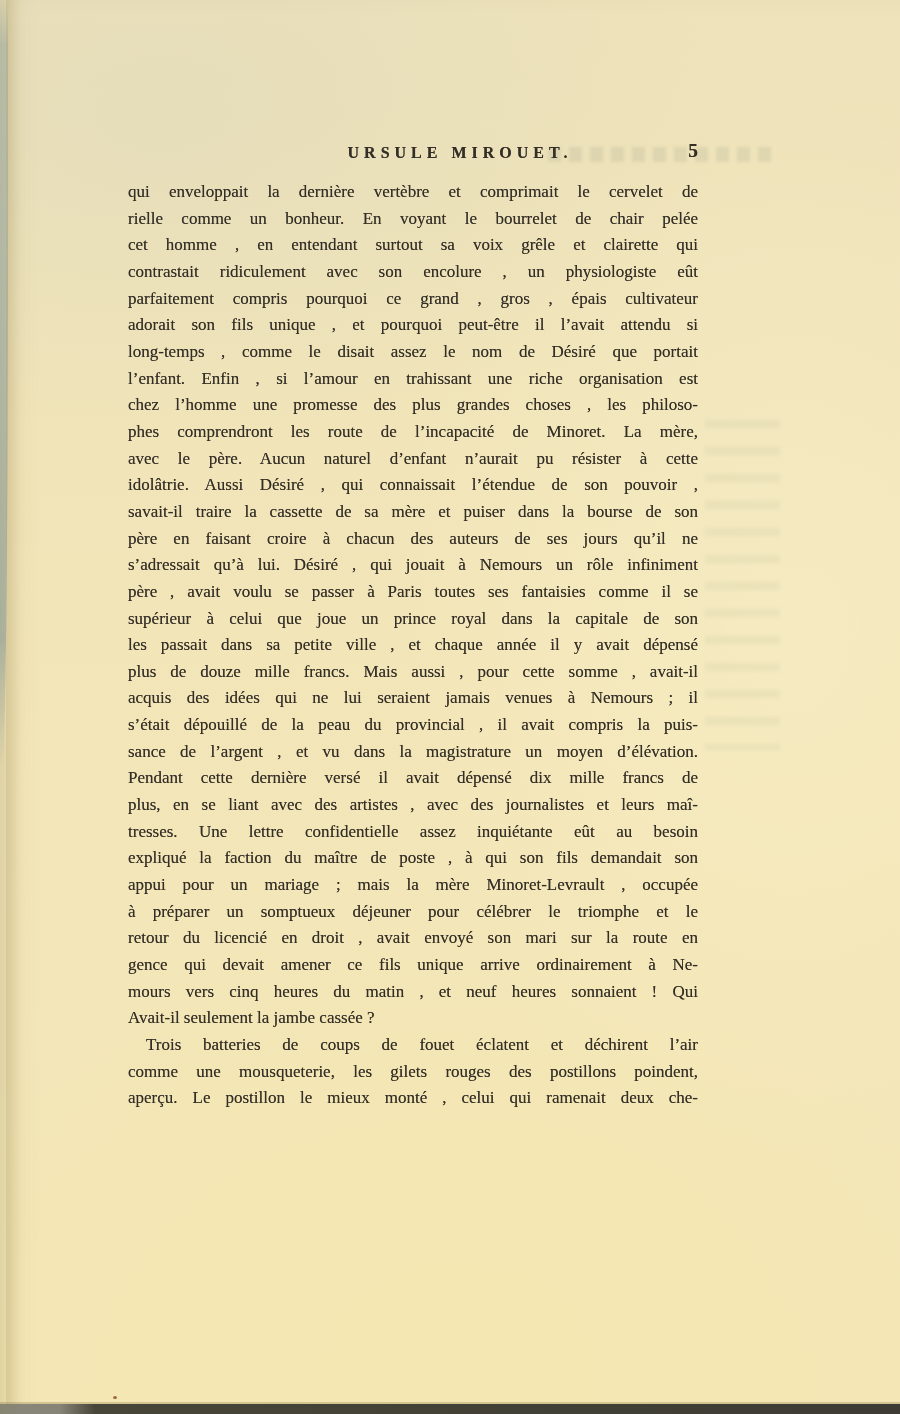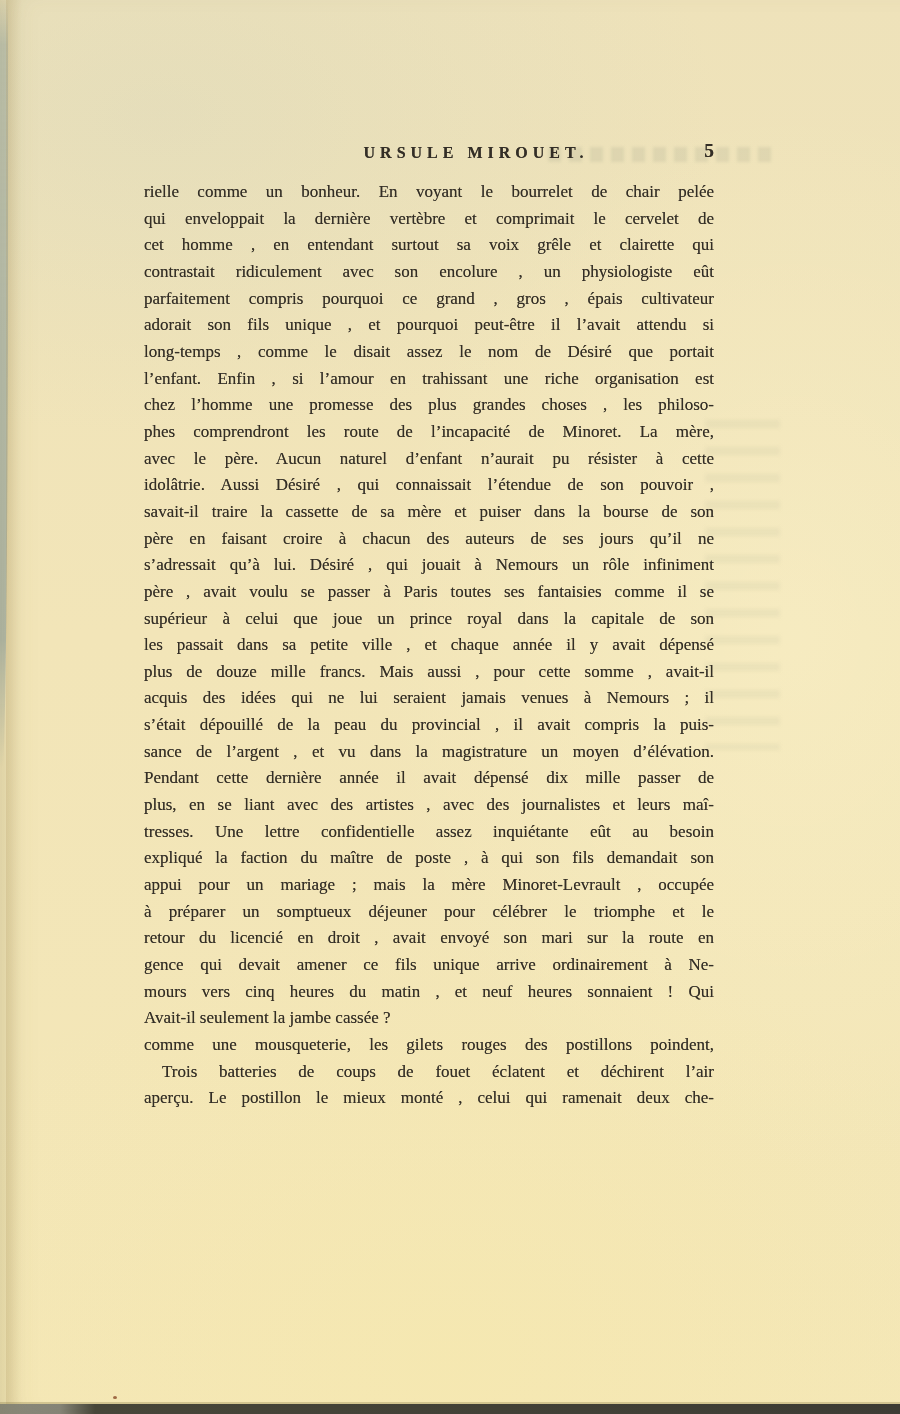--- a/index.html
+++ b/index.html
@@ -48,21 +48,20 @@
     filter: blur(1.6px); border-radius: 2px;
   }
   .ghost-2 {
     left: 705px; top: 420px; width: 75px; height: 330px;
     background: repeating-linear-gradient(180deg, rgba(150,158,132,.10) 0 8px, rgba(150,158,132,0) 8px 27px);
     filter: blur(2.2px);
   }
   .text-block {
     position: absolute; left: 128px; top: 142px; width: 570px;
     color: #332e26;
-    margin-left: 16px;
   }
   .header-row { position: relative; height: 24px; }
   .title {
     position: absolute; left: 332px; transform: translateX(-50%);
     top: 2px; white-space: nowrap;
     font-size: 16px; font-weight: bold; letter-spacing: 5px;
     text-shadow: 0 0 .4px rgba(51,46,38,.65);
   }
   .folio {
     position: absolute; right: 0; top: -2px;
@@ -88,50 +87,50 @@
   <div class="ghost ghost-2"></div>
   <div class="speck"></div>
   <div class="bottom-edge"></div>
 
   <div class="text-block">
     <div class="header-row">
       <span class="title">URSULE MIROUET.</span>
       <span class="folio">5</span>
     </div>
     <div class="body">
+        <div class="line">qui enveloppait la dernière vertèbre et comprimait le cervelet de</div>
         <div class="line">rielle comme un bonheur. En voyant le bourrelet de chair pelée</div>
-        <div class="line">qui enveloppait la dernière vertèbre et comprimait le cervelet de</div>
         <div class="line">cet homme , en entendant surtout sa voix grêle et clairette qui</div>
         <div class="line">contrastait ridiculement avec son encolure , un physiologiste eût</div>
         <div class="line">parfaitement compris pourquoi ce grand , gros , épais cultivateur</div>
         <div class="line">adorait son fils unique , et pourquoi peut-être il l’avait attendu si</div>
         <div class="line">long-temps , comme le disait assez le nom de Désiré que portait</div>
         <div class="line">l’enfant. Enfin , si l’amour en trahissant une riche organisation est</div>
         <div class="line">chez l’homme une promesse des plus grandes choses , les philoso-</div>
         <div class="line">phes comprendront les route de l’incapacité de Minoret. La mère,</div>
         <div class="line">avec le père. Aucun naturel d’enfant n’aurait pu résister à cette</div>
         <div class="line">idolâtrie. Aussi Désiré , qui connaissait l’étendue de son pouvoir ,</div>
         <div class="line">savait-il traire la cassette de sa mère et puiser dans la bourse de son</div>
         <div class="line">père en faisant croire à chacun des auteurs de ses jours qu’il ne</div>
         <div class="line">s’adressait qu’à lui. Désiré , qui jouait à Nemours un rôle infiniment</div>
         <div class="line">père , avait voulu se passer à Paris toutes ses fantaisies comme il se</div>
         <div class="line">supérieur à celui que joue un prince royal dans la capitale de son</div>
         <div class="line">les passait dans sa petite ville , et chaque année il y avait dépensé</div>
         <div class="line">plus de douze mille francs. Mais aussi , pour cette somme , avait-il</div>
         <div class="line">acquis des idées qui ne lui seraient jamais venues à Nemours ; il</div>
         <div class="line">s’était dépouillé de la peau du provincial , il avait compris la puis-</div>
         <div class="line">sance de l’argent , et vu dans la magistrature un moyen d’élévation.</div>
-        <div class="line">Pendant cette dernière année il avait dépensé dix mille passer de</div>
+        <div class="line">Pendant cette dernière versé il avait dépensé dix mille francs de</div>
         <div class="line">plus, en se liant avec des artistes , avec des journalistes et leurs maî-</div>
         <div class="line">tresses. Une lettre confidentielle assez inquiétante eût au besoin</div>
         <div class="line">expliqué la faction du maître de poste , à qui son fils demandait son</div>
         <div class="line">appui pour un mariage ; mais la mère Minoret-Levrault , occupée</div>
         <div class="line">à préparer un somptueux déjeuner pour célébrer le triomphe et le</div>
         <div class="line">retour du licencié en droit , avait envoyé son mari sur la route en</div>
         <div class="line">gence qui devait amener ce fils unique arrive ordinairement à Ne-</div>
         <div class="line">mours vers cinq heures du matin , et neuf heures sonnaient ! Qui</div>
         <div class="line para-last">Avait-il seulement la jambe cassée ?</div>
+        <div class="line indent">Trois batteries de coups de fouet éclatent et déchirent l’air</div>
         <div class="line">comme une mousqueterie, les gilets rouges des postillons poindent,</div>
-        <div class="line indent">Trois batteries de coups de fouet éclatent et déchirent l’air</div>
         <div class="line">aperçu. Le postillon le mieux monté , celui qui ramenait deux che-</div>
       </div>
   </div>
 </div>
 
 </body></html>

